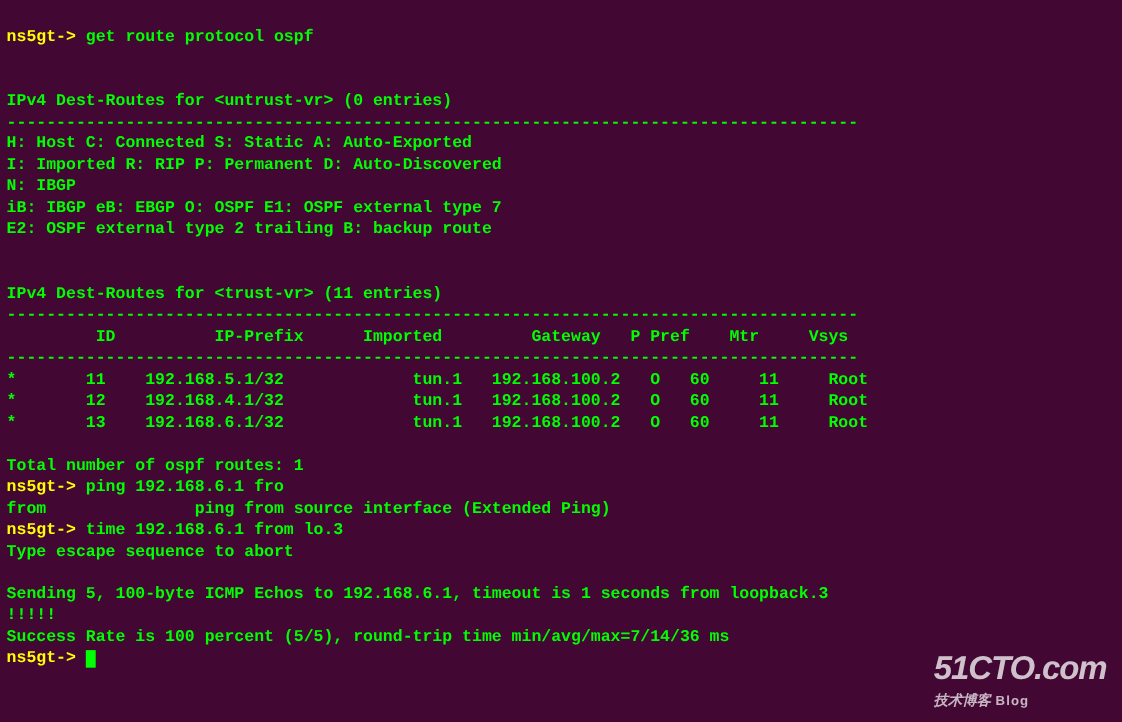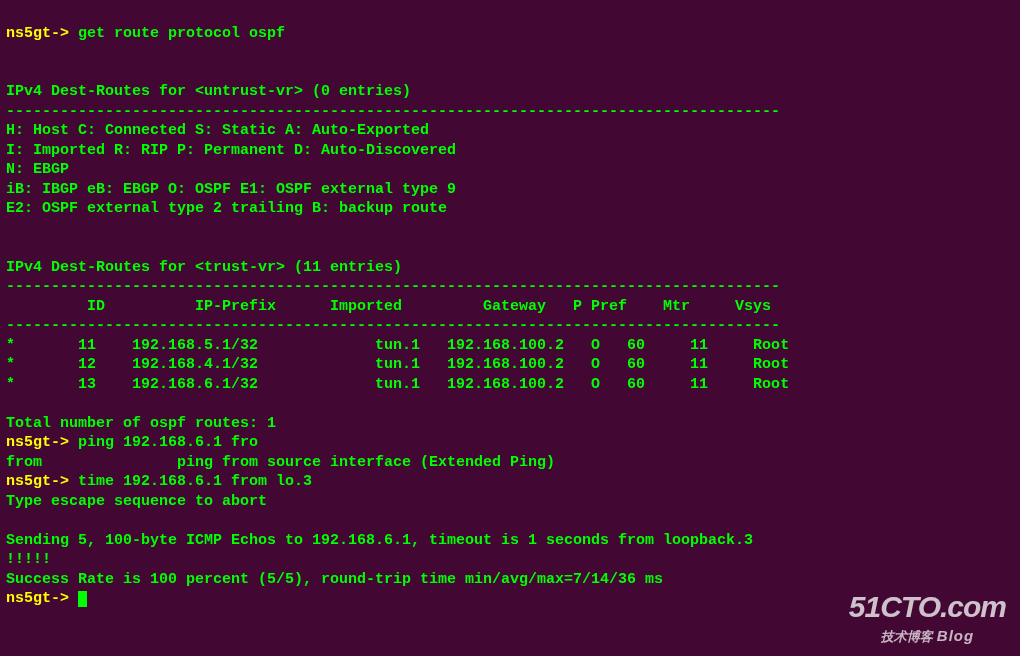--- a/index.html
+++ b/index.html
@@ -25,57 +25,56 @@
     display: inline-block;
     width: 9px;
     height: 16px;
     background: #00ff00;
     vertical-align: text-bottom;
   }
   .watermark {
     position: absolute;
     right: 14px;
     bottom: 10px;
-    text-align: center;
+    text-align: left;
     color: rgba(255,255,255,0.6);
     font-family: Arial, sans-serif;
     pointer-events: none;
   }
   .watermark .big {
     font-size: 30px;
     font-weight: bold;
     font-style: italic;
     letter-spacing: -1px;
     color: rgba(255,255,255,0.75);
   }
   .watermark .small {
     font-size: 13px;
     color: rgba(255,255,255,0.7);
     font-style: italic;
   }
   .watermark .blog {
-    font-size: 15px;
-    font-style: italic;
+    font-size: 12px;
     color: rgba(255,255,255,0.7);
     letter-spacing: 1px;
   }
 </style>
 </head>
 <body>
 
 <div class="terminal">
 <span class="prompt">ns5gt-&gt; </span><span>get route protocol ospf</span>
 <span></span>
 <span></span>
 <span>IPv4 Dest-Routes for &lt;untrust-vr&gt; (0 entries)</span>
 <span>--------------------------------------------------------------------------------------</span>
 <span>H: Host C: Connected S: Static A: Auto-Exported</span>
 <span>I: Imported R: RIP P: Permanent D: Auto-Discovered</span>
-<span>N: EBGP</span>
-<span>iB: IBGP eB: EBGP O: OSPF E1: OSPF external type 9</span>
+<span>N: IBGP</span>
+<span>iB: IBGP eB: EBGP O: OSPF E1: OSPF external type 7</span>
 <span>E2: OSPF external type 2 trailing B: backup route</span>
 <span></span>
 <span></span>
 <span>IPv4 Dest-Routes for &lt;trust-vr&gt; (11 entries)</span>
 <span>--------------------------------------------------------------------------------------</span>
 <span>         ID          IP-Prefix      Imported         Gateway   P Pref    Mtr     Vsys</span>
 <span>--------------------------------------------------------------------------------------</span>
 <span id="route-rows">*       11    192.168.5.1/32             tun.1   192.168.100.2   O   60     11     Root
 *       12    192.168.4.1/32             tun.1   192.168.100.2   O   60     11     Root
 *       13    192.168.6.1/32             tun.1   192.168.100.2   O   60     11     Root</span>

